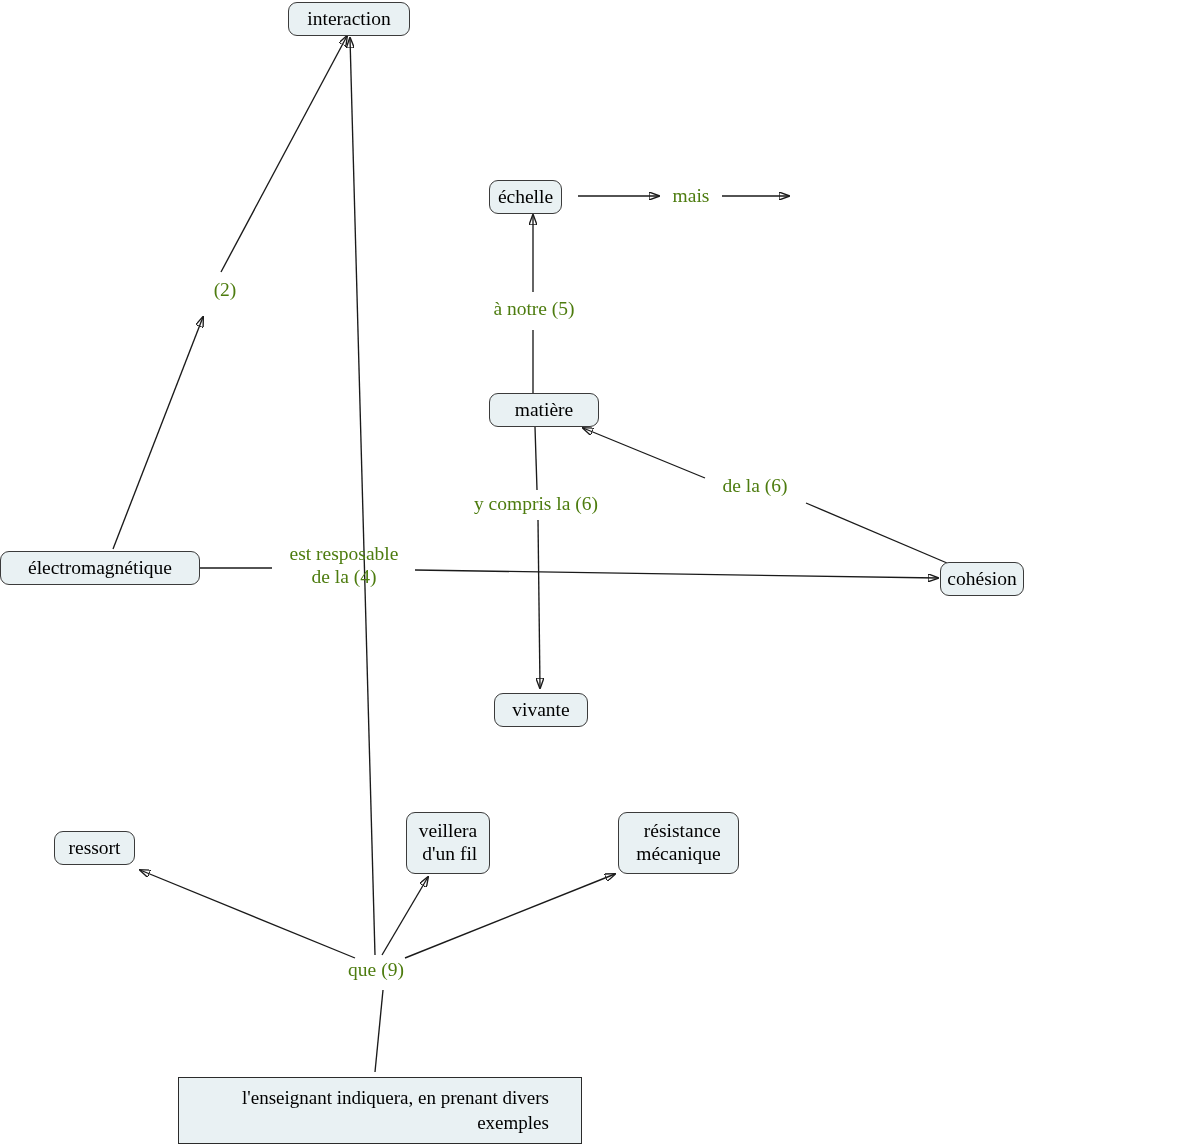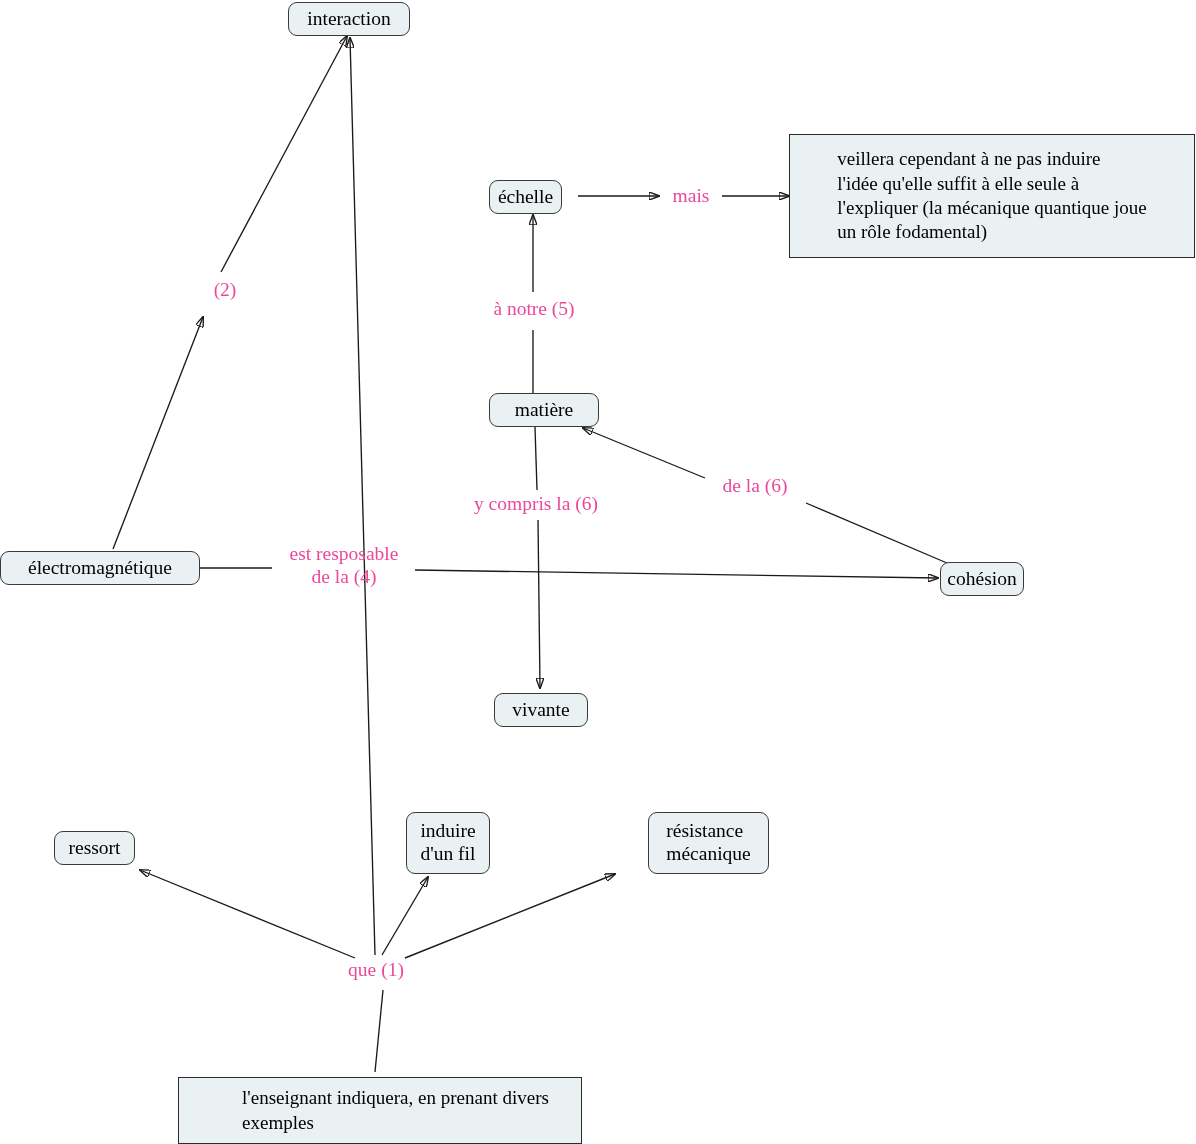--- a/index.html
+++ b/index.html
@@ -35,39 +35,39 @@
   }
   .node {
     position: absolute;
     box-sizing: border-box;
     background: #e9f1f3;
     border: 1.3px solid #3b3b3b;
     border-radius: 9px;
     display: flex;
     align-items: center;
     justify-content: center;
-    text-align: left;
+    text-align: right;
     font-size: 19.5px;
     line-height: 1.16;
     white-space: pre-line;
     padding: 2px 9px;
     color: #000;
   }
   .node.rect {
     border-radius: 0;
     border-width: 1.1px;
     border-color: #2b2b2b;
   }
   .link-label {
     position: absolute;
     font-size: 19.5px;
     line-height: 1.18;
     text-align: center;
     white-space: pre-line;
-    color: #ec4899;
+    color: #4d7c0f;
     background: transparent;
   }
 </style>
 </head>
 <body>
 
 <div id="map-root">
 
   <svg class="edge-layer" viewBox="0 0 1196 1144" xmlns="http://www.w3.org/2000/svg">
     <defs>
@@ -103,52 +103,48 @@
 
     <line x1="405" y1="958" x2="615" y2="874" marker-end="url(#arrowhead)"></line>
 
     <line x1="375" y1="1072" x2="383" y2="990"></line>
   </svg>
 
   <div class="node" style="left:288px; top:2px; width:122px; height:34px;">interaction</div>
 
   <div class="node" style="left:489px; top:180px; width:73px; height:34px;">échelle</div>
 
-  <div class="node rect" style="left:789px; top:134px; width:406px; height:124px; font-size:19px; line-height:1.28;">veillera cependant à ne pas induire
-l'idée qu'elle suffit à elle seule à
-l'expliquer (la mécanique quantique joue
-un rôle fodamental)</div>
 
   <div class="node" style="left:489px; top:393px; width:110px; height:34px;">matière</div>
 
   <div class="node" style="left:0px; top:551px; width:200px; height:34px;">électromagnétique</div>
 
   <div class="node" style="left:940px; top:562px; width:84px; height:34px;">cohésion</div>
 
   <div class="node" style="left:494px; top:693px; width:94px; height:34px;">vivante</div>
 
   <div class="node" style="left:54px; top:831px; width:81px; height:34px;">ressort</div>
 
-  <div class="node" style="left:406px; top:812px; width:84px; height:62px;">induire
+  <div class="node" style="left:406px; top:812px; width:84px; height:62px;">veillera
 d'un fil</div>
 
-  <div class="node" style="left:648px; top:812px; width:121px; height:62px;">résistance
+  <div class="node" style="left:618px; top:812px; width:121px; height:62px;">résistance
 mécanique</div>
 
   <div class="node rect" style="left:178px; top:1077px; width:404px; height:67px; font-size:19px; line-height:1.3;padding-left:40px;">l'enseignant indiquera, en prenant divers
 exemples</div>
 
   <div class="link-label" style="left:205px; top:278px; width:40px;">(2)</div>
 
   <div class="link-label" style="left:661px; top:184px; width:60px;">mais</div>
 
   <div class="link-label" style="left:473px; top:297px; width:122px;">à notre (5)</div>
 
   <div class="link-label" style="left:709px; top:474px; width:92px;">de la (6)</div>
 
   <div class="link-label" style="left:456px; top:492px; width:160px;">y compris la (6)</div>
 
   <div class="link-label" style="left:273px; top:542px; width:142px;">est resposable
 de la (4)</div>
 
-  <div class="link-label" style="left:337px; top:958px; width:78px;">que (1)</div>
+  <div class="link-label" style="left:337px; top:958px; width:78px;">que (9)</div>
 
 </div>
 
 </body></html>

